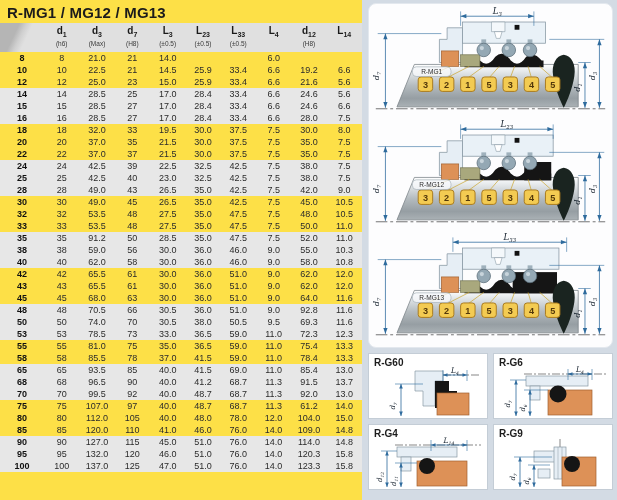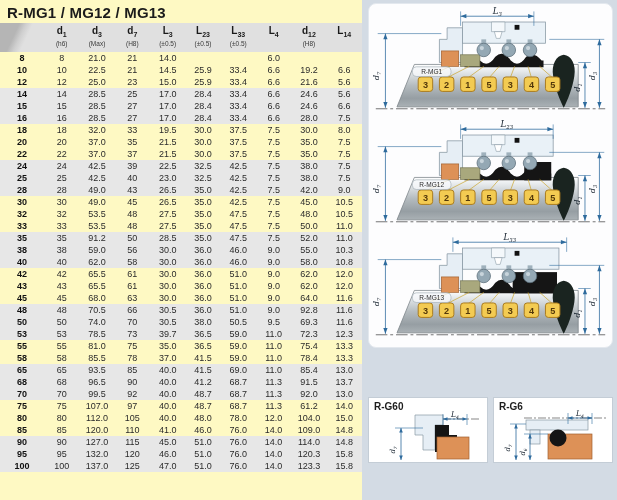--- a/index.html
+++ b/index.html
@@ -1,36 +1,36 @@
 <!DOCTYPE html>
 <html><head>
 <meta charset="utf-8">
 <style>
   html,body{margin:0;padding:0;background:#fff;}
-  .page{width:617px;height:500px;display:flex;font-family:"Liberation Sans",sans-serif;background:#fef9c3;overflow:hidden;}
+  .page{width:617px;height:500px;display:flex;font-family:"Liberation Sans",sans-serif;background:#fde047;overflow:hidden;}
   
   .left{width:362px;flex:0 0 362px;}
   .title{font-size:15px;font-weight:bold;color:#1b1b1b;padding:4px 0 2px 7px;letter-spacing:.2px;}
   table{border-collapse:collapse;table-layout:fixed;width:362px;}
   col.c0{width:44px;}
   thead th{background:#e0e0e0;height:27px;vertical-align:top;padding:2px 0 0 0;font-weight:bold;color:#1a1a1a;}
   thead th.corner{background:linear-gradient(115deg,#b5b5b5 34%,#cfcfcf 46%,#e0e0e0 58%);}
   .hlbl{font-size:10px;line-height:11px;}
   .hlbl sub{font-size:7px;}
   .htol{font-size:6.5px;font-weight:normal;color:#3a3a3a;line-height:7px;}
   tbody td{font-size:9px;height:12px;line-height:12px;text-align:center;color:#2b2b2b;padding:0;white-space:nowrap;}
   tbody tr.alt{background:#e7e7e7;}
   tbody td.size{font-weight:bold;color:#111;}
   
   .right{width:255px;flex:0 0 255px;background:#d3dbe4;box-sizing:border-box;padding:3px 4px 3px 6px;}
   .seal-panel{background:#fdfdfe;border:1px solid #e3e8ee;border-radius:8px;padding:2px 1px;}
   .seal-block{height:113px;}
   .seal-block svg{display:block;width:100%;height:113px;}
   .seat-grid{display:grid;grid-template-columns:1fr 1fr;gap:5px;margin-top:5px;}
-  .card{background:#fff;border:1px solid #c4cdd6;position:relative;height:64px;overflow:hidden;margin-top:44px;}
+  .card{background:#fff;border:1px solid #c4cdd6;position:relative;height:64px;overflow:hidden;}
   .card-label{position:absolute;top:3px;left:5px;font-weight:bold;font-size:10px;color:#1d1d1d;}
   .card svg{display:block;width:100%;margin-top:12px;}
 </style>
 </head>
 <body>
 
 <div class="page">
   <div class="left">
     <div class="title">R-MG1 / MG12 / MG13</div>
     <table>
@@ -365,21 +365,21 @@
             <td>50.5</td>
             <td>9.5</td>
             <td>69.3</td>
             <td>11.6</td>
           </tr>
           <tr class="alt">
             <td class="size">53</td>
             <td>53</td>
             <td>78.5</td>
             <td>73</td>
-            <td>39.7</td>
+            <td>33.0</td>
             <td>36.5</td>
             <td>59.0</td>
             <td>11.0</td>
             <td>72.3</td>
             <td>12.3</td>
           </tr>
           <tr>
             <td class="size">55</td>
             <td>55</td>
             <td>81.0</td>

